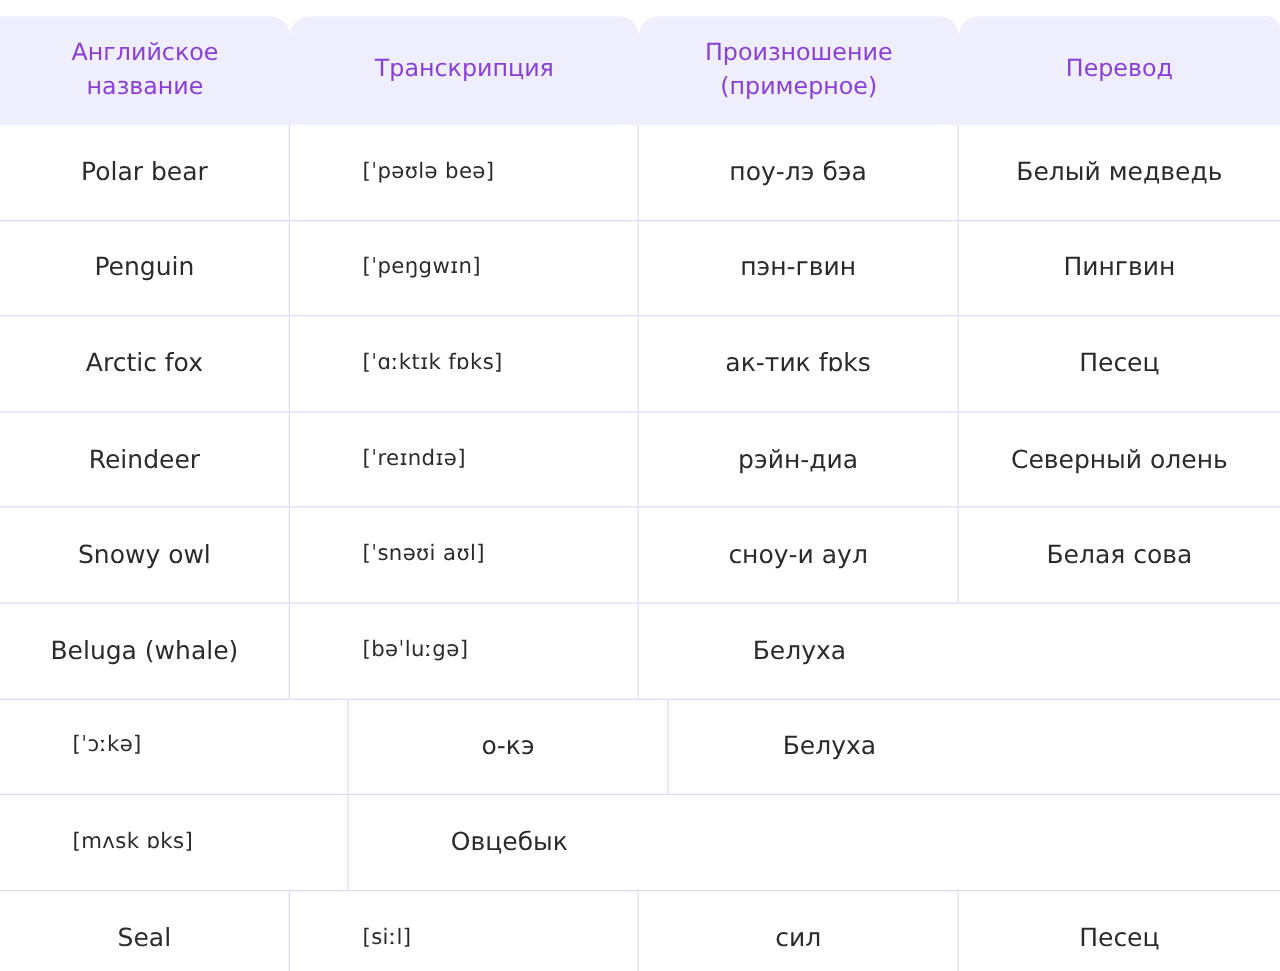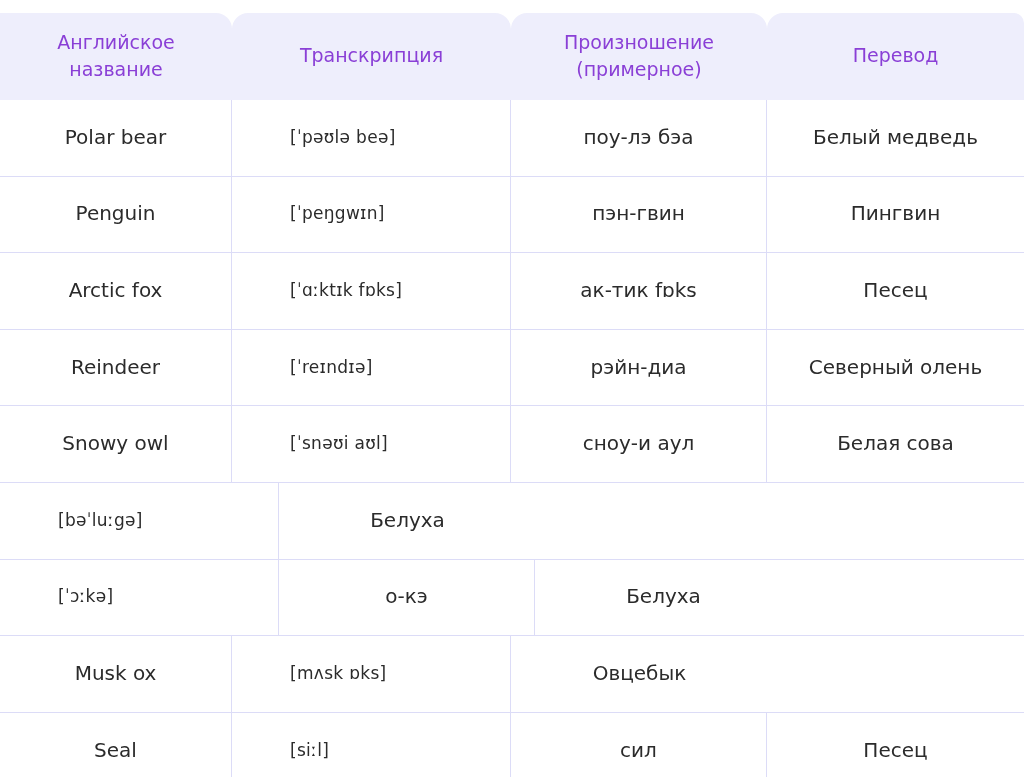--- a/index.html
+++ b/index.html
@@ -127,30 +127,30 @@
       <div class="cell col2 pron">рэйн-диа</div>
       <div class="cell col3 ru">Северный олень</div>
     </div>
     <div class="row">
       <div class="cell col0 name">Snowy owl</div>
       <div class="cell col1 trans">[ˈsnəʊi aʊl]</div>
       <div class="cell col2 pron">сноу-и аул</div>
       <div class="cell col3 ru">Белая сова</div>
     </div>
     <div class="row">
+      <div class="cell col0 name">Beluga (whale)</div>
       <div class="cell col1 trans">[bəˈluːgə]</div>
       <div class="cell col3 ru">Белуха</div>
     </div>
     <div class="row">
       <div class="cell col1 trans">[ˈɔːkə]</div>
       <div class="cell col2 pron">о-кэ</div>
       <div class="cell col3 ru">Белуха</div>
     </div>
     <div class="row">
-      <div class="cell col0 name">Musk ox</div>
       <div class="cell col1 trans">[mʌsk ɒks]</div>
       <div class="cell col3 ru">Овцебык</div>
     </div>
     <div class="row">
       <div class="cell col0 name">Seal</div>
       <div class="cell col1 trans">[siːl]</div>
       <div class="cell col2 pron">сил</div>
       <div class="cell col3 ru">Песец</div>
     </div>
   </div>

